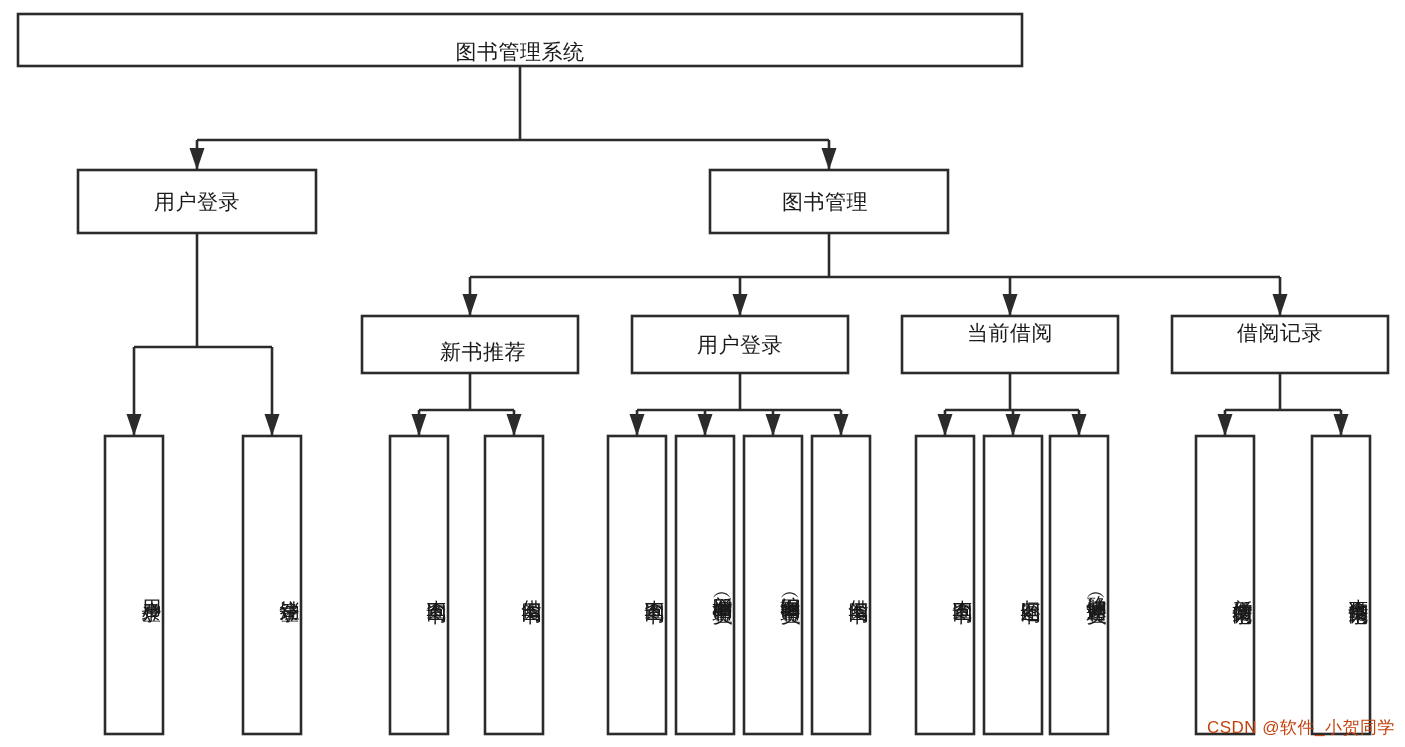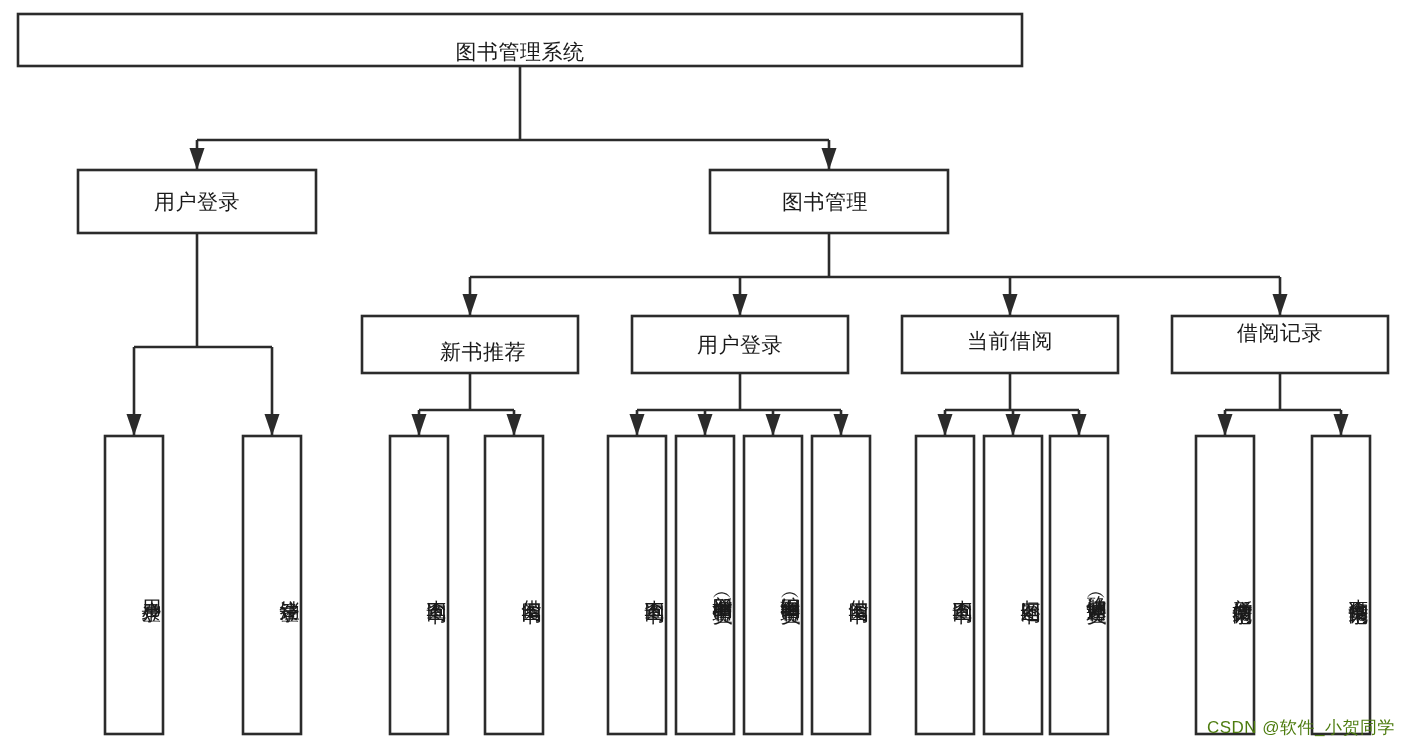--- a/index.html
+++ b/index.html
@@ -70,21 +70,21 @@
     box-sizing: border-box;
     white-space: nowrap;
     pointer-events: none;
   }
   #watermark {
     position: absolute;
     right: 10px;
     bottom: 8px;
     font-family: "Liberation Sans", "DejaVu Sans", sans-serif;
     font-size: 17px;
-    color: #4d7c0f;
+    color: #c2410c;
     letter-spacing: 0.5px;
     white-space: nowrap;
   }
 </style>
 </head>
 <body>
 
 <div id="diagram-root">
   <svg class="flow" id="flow-svg" viewBox="0 0 1405 747">
       <g>
@@ -163,21 +163,21 @@
         <rect x="1196" y="436" width="58" height="298" class="node-rect"></rect>
         <rect x="1312" y="436" width="58" height="298" class="node-rect"></rect>
       </g>
     </svg>
   <div id="label-layer">
       <div class="hlabel-box" style="left: 18px; top: 14px; width: 1004px; height: 52px; margin-top: 12px;">图书管理系统</div>
       <div class="hlabel-box" style="left: 78px; top: 170px; width: 238px; height: 63px;">用户登录</div>
       <div class="hlabel-box" style="left: 706px; top: 170px; width: 238px; height: 63px;">图书管理</div>
       <div class="hlabel-box" style="left: 375px; top: 316px; width: 216px; height: 72px;">新书推荐</div>
       <div class="hlabel-box" style="left: 632px; top: 316px; width: 216px; height: 57px;">用户登录</div>
-      <div class="hlabel-box" style="left: 902px; top: 312px; width: 216px; height: 57px;">当前借阅</div>
+      <div class="hlabel-box" style="left: 902px; top: 304px; width: 216px; height: 57px;">当前借阅</div>
       <div class="hlabel-box" style="left: 1172px; top: 304px; width: 216px; height: 57px;">借阅记录</div>
       <div class="vlabel-box" style="left: 105px; top: 436px; width: 58px; height: 298px;">用户登录</div>
       <div class="vlabel-box" style="left: 243px; top: 436px; width: 58px; height: 298px;">注销登录</div>
       <div class="vlabel-box" style="left: 390px; top: 436px; width: 58px; height: 298px;">查询图书</div>
       <div class="vlabel-box" style="left: 485px; top: 436px; width: 58px; height: 298px;">借阅图书</div>
       <div class="vlabel-box" style="left: 608px; top: 436px; width: 58px; height: 298px;">查询图书</div>
       <div class="vlabel-box" style="left: 676px; top: 436px; width: 58px; height: 298px;">新增图书（管理员）</div>
       <div class="vlabel-box" style="left: 744px; top: 436px; width: 58px; height: 298px;">编辑图书（管理员）</div>
       <div class="vlabel-box" style="left: 812px; top: 436px; width: 58px; height: 298px;">借阅图书</div>
       <div class="vlabel-box" style="left: 916px; top: 436px; width: 58px; height: 298px;">查询图书</div>

